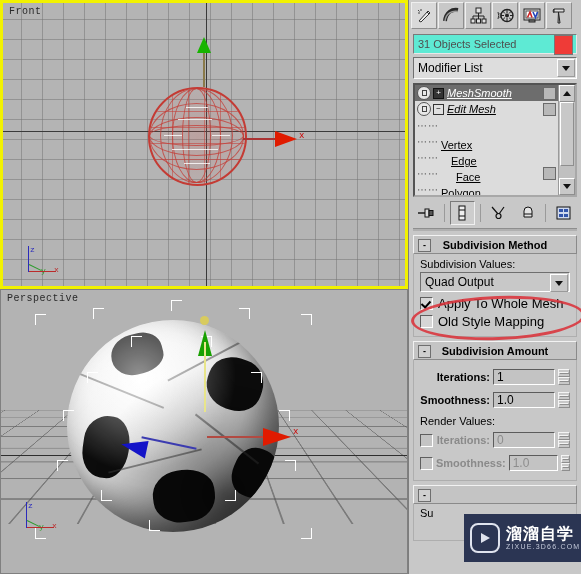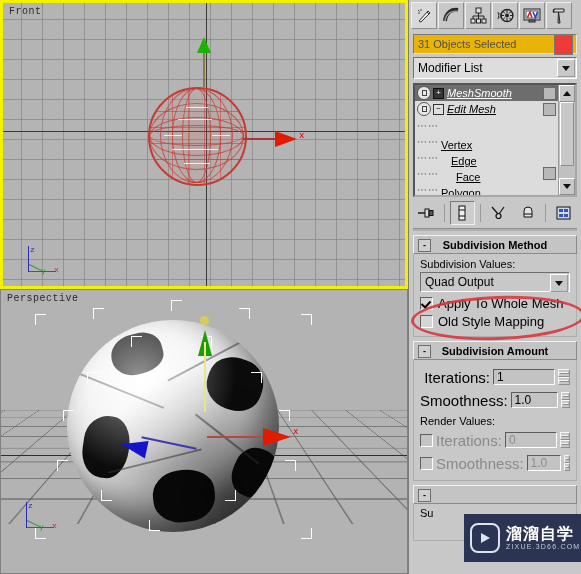--- a/index.html
+++ b/index.html
@@ -118,21 +118,21 @@
   
   .cmd{position:absolute;left:408px;top:0;width:173px;height:574px;background:#c8c8c8;
        border-left:1px solid #7d7d7d;box-sizing:border-box;}
 
   .cmd-tabs{display:flex;height:31px;align-items:stretch;background:#c8c8c8;padding:2px 1px 0 2px;gap:1px;}
   .ctab{width:26px;height:27px;box-sizing:border-box;background:#c8c8c8;
         border:1px solid #8e8e8e;border-top-color:#efefef;border-left-color:#efefef;
         display:flex;align-items:center;justify-content:center;}
   .ctab.sel{background:#d9d9d9;border-color:#efefef #8e8e8e #8e8e8e #efefef;}
 
-  .sel-name{margin:1px 4px 0 4px;height:18px;background:#eab308;border:1px solid #8e8e8e;
+  .sel-name{margin:1px 4px 0 4px;height:18px;background:#5eead4;border:1px solid #8e8e8e;
     border-top-color:#7a7a7a;border-left-color:#7a7a7a;border-right-color:#e8e8e8;border-bottom-color:#e8e8e8;
     display:flex;align-items:center;position:relative;}
   .sel-name span{padding-left:4px;font-size:11px;color:#4e4e4e;}
   .color-swatch{position:absolute;right:-20px;top:0;width:17px;height:18px;border:1px solid #777;}
 
   .mod-list{margin:3px 4px 0 4px;height:20px;background:#ddd;border:1px solid #8e8e8e;
     border-top-color:#707070;border-left-color:#707070;border-right-color:#fff;border-bottom-color:#fff;
     display:flex;align-items:center;position:relative;}
   .mod-list span{padding-left:4px;font-size:12px;}
   .dd-btn{position:absolute;right:1px;top:1px;width:16px;height:16px;background:#c8c8c8;
@@ -186,21 +186,21 @@
   .chk-row{display:flex;align-items:center;height:16px;margin-top:2px;}
   .chkbox{width:11px;height:11px;background:#d6d6d6;border:1px solid #7d7d7d;
     border-top-color:#5f5f5f;border-left-color:#5f5f5f;border-right-color:#fff;border-bottom-color:#fff;
     margin-right:5px;position:relative;flex:0 0 auto;}
   .chkbox.on:after{content:"";position:absolute;left:2px;top:1px;width:4px;height:7px;
     border:solid #000;border-width:0 2px 2px 0;transform:rotate(42deg);}
   .chkbox.dis{background:#c4c4c4;}
   .chk-row span{font-size:13px;}
 
   .field-row{display:flex;align-items:center;justify-content:flex-end;height:20px;margin-top:3px;gap:3px;}
-  .field-row .fl{font-size:15px;}
+  .field-row .fl{font-size:11px;font-weight:bold;}
   .field-row .fl.dis{color:#8a8a8a;}
   .spin-input{width:62px;height:16px;background:#c3c3c3;border:1px solid #7d7d7d;
     border-top-color:#5c5c5c;border-left-color:#5c5c5c;border-right-color:#fff;border-bottom-color:#fff;
     display:flex;align-items:center;font-size:12px;padding-left:3px;box-sizing:border-box;}
   .spin-input.dis{color:#8d8d8d;}
   .spin{width:12px;height:16px;display:flex;flex-direction:column;}
   .spin div{flex:1;background:#c8c8c8;border:1px solid #8e8e8e;border-top-color:#f4f4f4;border-left-color:#f4f4f4;
     display:flex;align-items:center;justify-content:center;}
   .tri-u{width:0;height:0;border-left:3px solid transparent;border-right:3px solid transparent;border-bottom:3px solid #111;}
   .tri-d{width:0;height:0;border-left:3px solid transparent;border-right:3px solid transparent;border-top:3px solid #111;}

